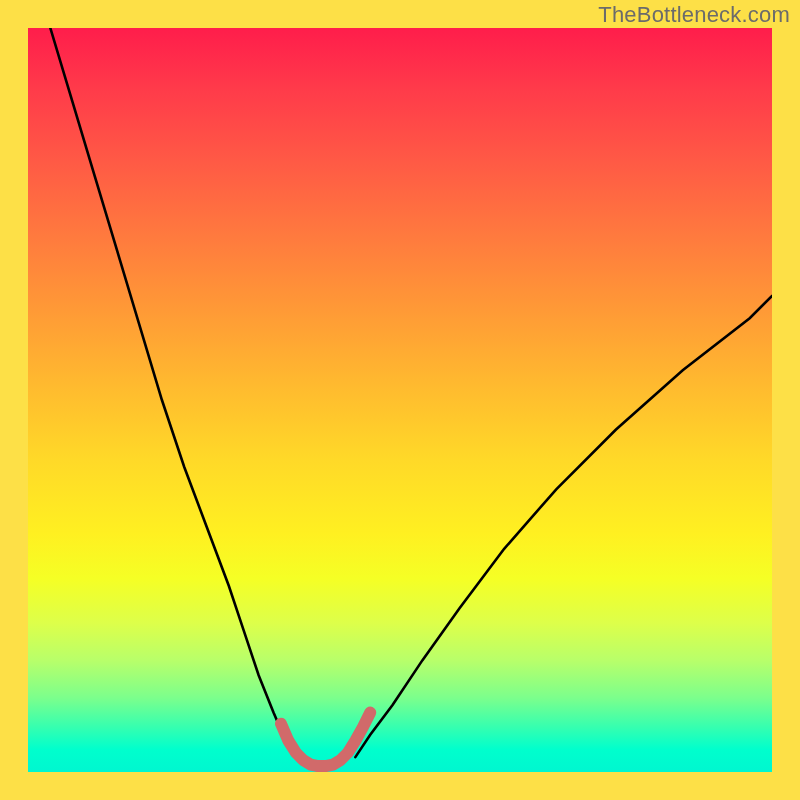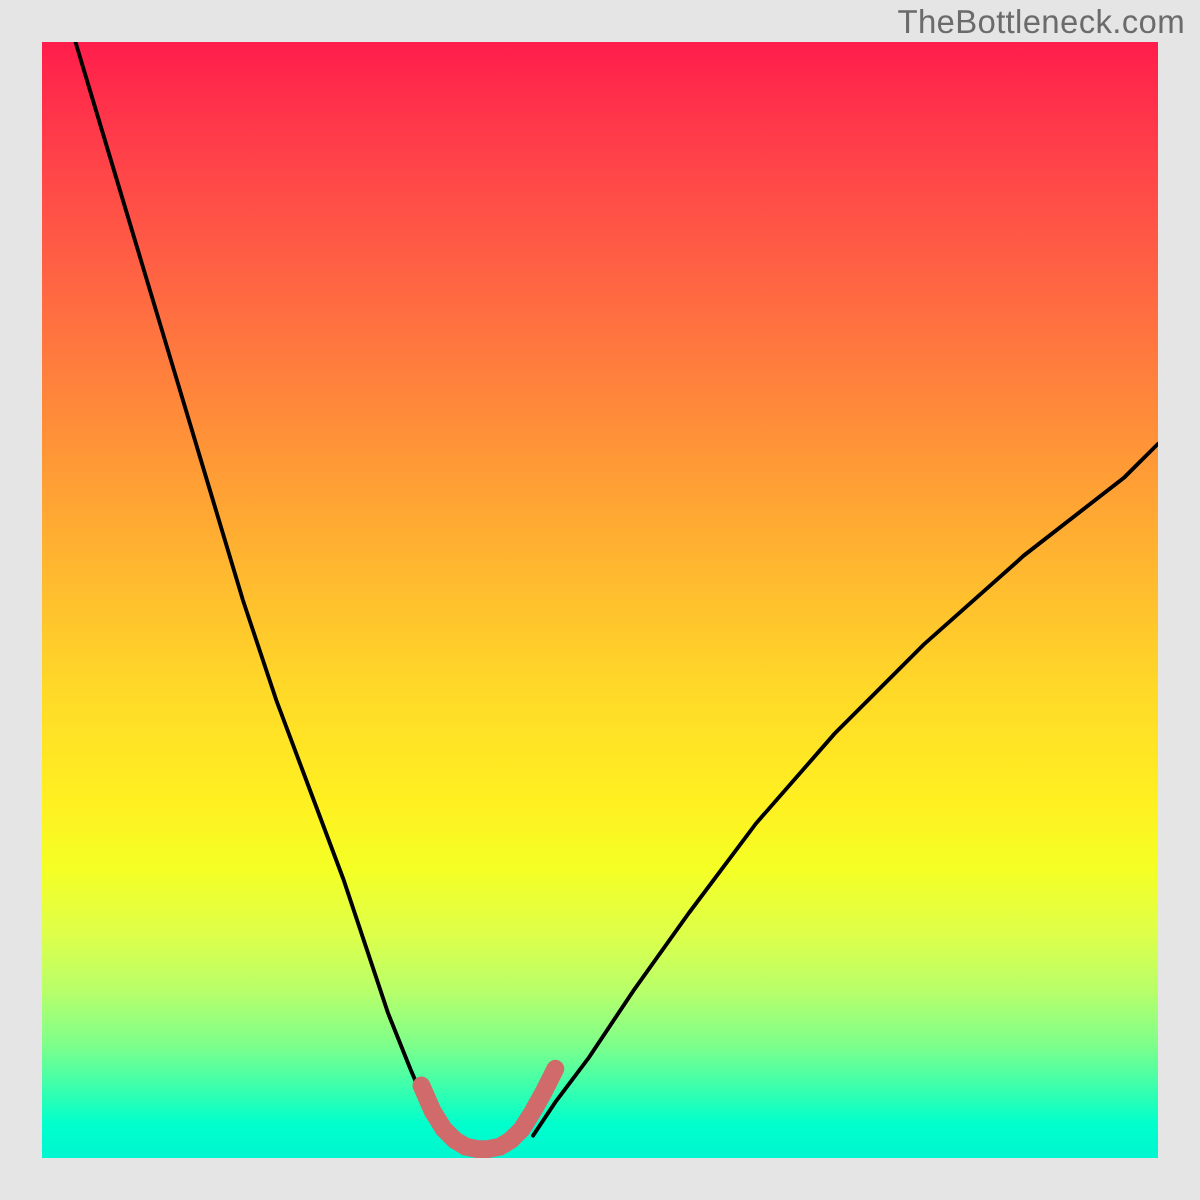--- a/index.html
+++ b/index.html
@@ -8,21 +8,21 @@
     width: 800px;
     height: 800px;
     background: #000;
     position: relative;
     font-family: Arial, Helvetica, sans-serif;
     overflow: hidden;
   }
   .frame {
     position: absolute;
     inset: 0;
-    background: #e5e5e5;
+    background: #fde047;
   }
   .plot {
     position: absolute;
     left: 28px;
     top: 28px;
     width: 744px;
     height: 744px;
     overflow: hidden;
   }
   .gradient {

